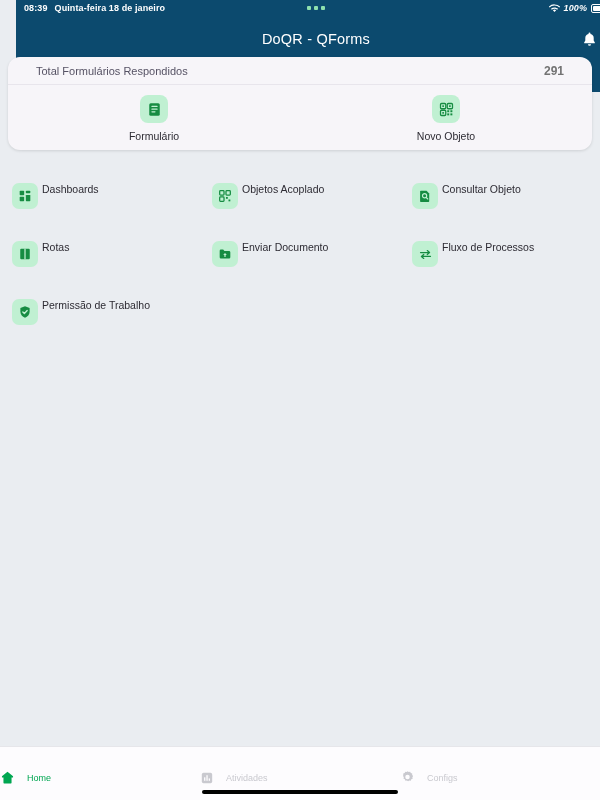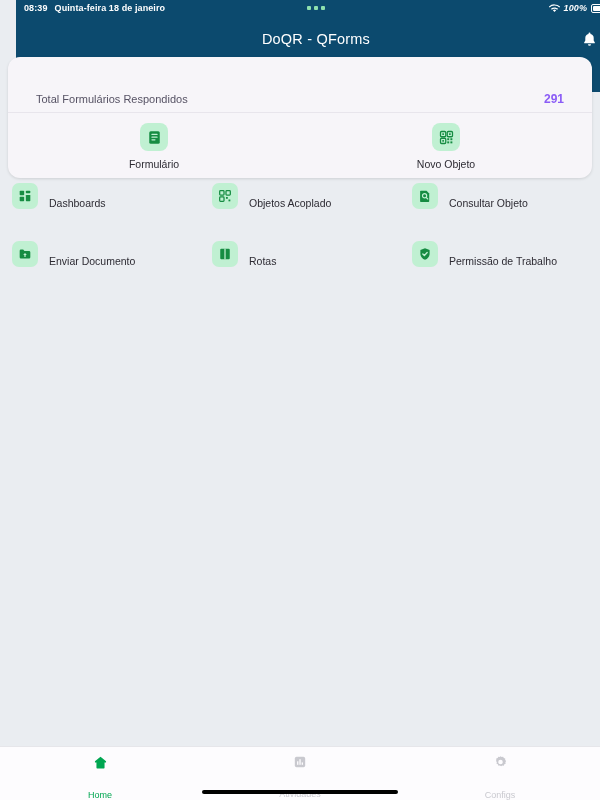--- a/index.html
+++ b/index.html
@@ -125,30 +125,29 @@
     z-index: 5;
   }
 
   .card-total-row {
     height: 28px;
     display: flex;
     align-items: center;
     justify-content: space-between;
     padding: 0 28px;
     border-bottom: 1px solid #e8e5ec;
-    margin-top: 28px;
   }
   .card-total-label {
     font-size: 11px;
     color: #565264;
   }
   .card-total-value {
     font-size: 12px;
     font-weight: bold;
-    color: #8b5cf6;
+    color: #737373;
   }
 
   .card-actions {
     display: flex;
     padding: 10px 0 8px;
   }
   .card-action {
     flex: 1;
     display: flex;
     flex-direction: column;
@@ -172,22 +171,22 @@
   .menu-grid {
     position: absolute;
     top: 183px; left: 0;
     width: 600px;
     display: grid;
     grid-template-columns: repeat(3, 1fr);
     row-gap: 32px;
   }
   .menu-item {
     display: flex;
-    align-items: flex-end;
-    gap: 11px;
+    align-items: flex-start;
+    gap: 4px;
     padding-left: 12px;
   }
   .menu-tile {
     width: 26px; height: 26px;
     border-radius: 7px;
     background: #c0f0d2;
     display: flex;
     align-items: center;
     justify-content: center;
     flex: 0 0 auto;
@@ -204,25 +203,25 @@
     bottom: 0; left: 0;
     width: 600px;
     height: 54px;
     background: #fdfcfe;
     border-top: 1px solid #e6e6ea;
     display: flex;
   }
   .nav-item {
     flex: 1;
     display: flex;
-    flex-direction: column;
+    flex-direction: row;
     align-items: center;
     justify-content: flex-start;
     padding-top: 8px;
-    gap: 20px;
+    gap: 12px;
   }
   .nav-label { font-size: 9px; }
   .nav-item.active .nav-label { color: #00a651; }
   .nav-item.inactive .nav-label { color: #c9c9cf; }
 
   .home-indicator {
     position: absolute;
     bottom: 6px;
     left: 50%;
     transform: translateX(-50%);
@@ -350,38 +349,47 @@
         <circle cx="9.4" cy="9.6" r="3" fill="none" stroke="#c0f0d2" stroke-width="1.7"></circle>
         <path d="M11.6 11.9l2.3 2.3" stroke="#c0f0d2" stroke-width="1.8" stroke-linecap="round"></path>
       </svg>
     </span>
     <span class="menu-label">Consultar Objeto</span>
   </div>
 
   <div class="menu-item">
     <span class="menu-tile">
       <svg width="14" height="14" viewBox="0 0 20 20">
+        <rect x="3.2" y="2.4" width="13.6" height="15.2" rx="1.4" fill="#168c42"></rect>
+        <rect x="9.1" y="2.4" width="1.8" height="15.2" fill="#c0f0d2"></rect>
+      </svg>
+    </span>
+    <span class="menu-label">Rotas</span>
+  </div>
+
+  <div class="menu-item">
+    <span class="menu-tile">
+      <svg width="14" height="14" viewBox="0 0 20 20">
         <path d="M2.4 5.4a1.8 1.8 0 0 1 1.8-1.8h3.2l1.8 2h6.6a1.8 1.8 0 0 1 1.8 1.8v7.4a1.8 1.8 0 0 1-1.8 1.8H4.2a1.8 1.8 0 0 1-1.8-1.8z" fill="#168c42"></path>
         <path d="M10 8.4l2.6 3h-5.2z" fill="#c0f0d2"></path>
         <rect x="9.1" y="10.8" width="1.8" height="3.4" fill="#c0f0d2"></rect>
       </svg>
     </span>
     <span class="menu-label">Enviar Documento</span>
   </div>
 
   <div class="menu-item">
     <span class="menu-tile">
-      <svg width="14" height="14" viewBox="0 0 20 20">
-        <rect x="3.2" y="2.4" width="13.6" height="15.2" rx="1.4" fill="#168c42"></rect>
-        <rect x="9.1" y="2.4" width="1.8" height="15.2" fill="#c0f0d2"></rect>
-      </svg>
-    </span>
-    <span class="menu-label">Rotas</span>
-  </div>
-
+      <svg width="15" height="15" viewBox="0 0 20 20">
+        <path d="M3.4 7.4h12m-3-2.6 3 2.6-3 2.6" fill="none" stroke="#168c42" stroke-width="1.7" stroke-linecap="round" stroke-linejoin="round"></path>
+        <path d="M16.6 12.6h-12m3-2.6-3 2.6 3 2.6" fill="none" stroke="#168c42" stroke-width="1.7" stroke-linecap="round" stroke-linejoin="round"></path>
+      </svg>
+    </span>
+    <span class="menu-label">Fluxo de Processos</span>
+  </div>
 
   <div class="menu-item">
     <span class="menu-tile">
       <svg width="14" height="14" viewBox="0 0 20 20">
         <path d="M10 1.8l6.6 2.6v5.2c0 4-2.8 7.4-6.6 8.6-3.8-1.2-6.6-4.6-6.6-8.6V4.4z" fill="#168c42"></path>
         <path d="M6.9 9.9l2.2 2.3 4-4.3" fill="none" stroke="#c0f0d2" stroke-width="1.9" stroke-linecap="round" stroke-linejoin="round"></path>
       </svg>
     </span>
     <span class="menu-label">Permissão de Trabalho</span>
   </div>

